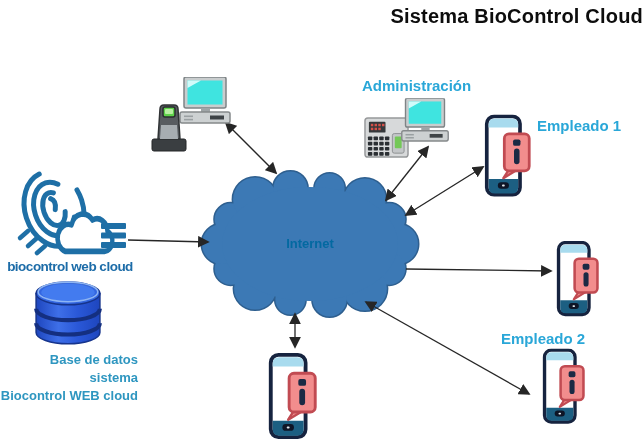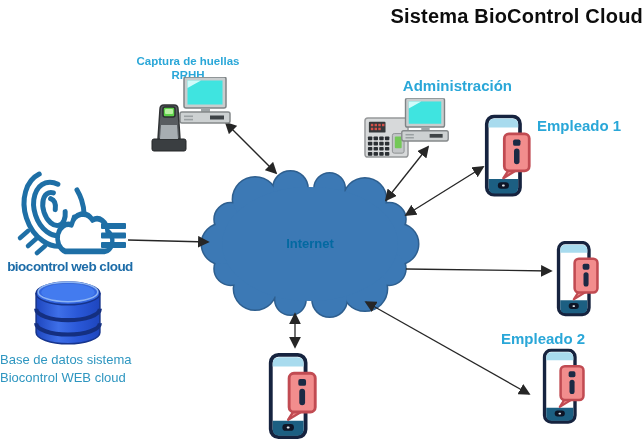--- a/index.html
+++ b/index.html
@@ -18,22 +18,22 @@
   .lbl-small{font-weight:bold;color:#2AA7D8;font-size:11.5px;line-height:14px;text-align:center;}
   #internet-label{
     top:236px;left:250px;width:120px;text-align:center;
     color:#0369a1;font-weight:bold;font-size:13px;
   }
   #logo-text{
     top:259px;left:2px;width:136px;text-align:center;
     color:#1C6CA8;font-weight:bold;font-size:13.5px;letter-spacing:-0.5px;
   }
   #db-label{
-    top:351px;left:0;width:138px;text-align:left;
-    color:#2E96C0;font-weight:normal;font-size:13px;line-height:18px;
+    top:351px;left:0;width:138px;text-align:right;
+    color:#2E96C0;font-weight:bold;font-size:13px;line-height:18px;
   }
   svg{display:block;}
 </style>
 </head>
 <body>
 
 <svg width="0" height="0" style="position:absolute" aria-hidden="true">
   <defs>
     <symbol id="sym-computer" viewBox="0 0 56 48">
       <rect x="7" y="0" width="42" height="31" rx="2" fill="#C9CDCE" stroke="#7E8486" stroke-width="1.5"></rect>
@@ -113,36 +113,32 @@
       <line x1="428" y1="147" x2="386" y2="200" marker-start="url(#ahr)" marker-end="url(#ah)"></line>
       <line x1="483" y1="167" x2="406" y2="215" marker-start="url(#ahr)" marker-end="url(#ah)"></line>
       <line x1="406" y1="269" x2="551" y2="271" marker-end="url(#ah)"></line>
       <line x1="366" y1="302" x2="529" y2="394" marker-start="url(#ahr)" marker-end="url(#ah)"></line>
       <line x1="295" y1="314" x2="295" y2="347" marker-start="url(#ahr)" marker-end="url(#ah)"></line>
     </g>
   </svg>
 
   <div id="internet-label" class="abs">Internet</div>
 
-  <div class="abs lbl-small" style="left:124px;top:54px;width:128px">
-    <div>Captura de huellas</div>
-    <div>RRHH</div>
-  </div>
   <svg class="abs" style="left:177px;top:77px" width="56" height="48" viewBox="0 0 56 48">
       <use href="#sym-computer"></use>
     </svg>
   <svg class="abs" style="left:150px;top:103px" width="38" height="50" viewBox="0 0 38 50">
     <rect x="2" y="36" width="34" height="12" rx="2" fill="#3A3E41" stroke="#242628"></rect>
     <path d="M10,6 Q10,2 14,2 H24 Q28,2 28,6 L30,36 H8 Z" fill="#585C60" stroke="#303335" stroke-width="1.5"></path>
     <polygon points="11,22 27,22 28,36 10,36" fill="#A7ADB1"></polygon>
     <rect x="13" y="4" width="12" height="10" rx="2" fill="#5ED14A" stroke="#2A2D2F" stroke-width="1.5"></rect>
     <rect x="15" y="6" width="8" height="5" rx="1" fill="#C8F5B2" opacity="0.85"></rect>
   </svg>
 
-  <div class="abs lbl" style="left:362px;top:77px;width:150px;text-align:right">Administración</div>
+  <div class="abs lbl" style="left:362px;top:77px;width:150px;text-align:left">Administración</div>
   <svg class="abs" style="left:364px;top:116px" width="45" height="43" viewBox="0 0 46 42">
     <rect x="1" y="1" width="44" height="40" rx="3" fill="#D7D9DA" stroke="#97999B" stroke-width="1.5"></rect>
     <rect x="5" y="5" width="17" height="11" rx="1" fill="#35383A"></rect>
     <g fill="#D65048">
       <rect x="7" y="7" width="2.5" height="2.5"></rect>
         <rect x="10.8" y="7" width="2.5" height="2.5"></rect>
         <rect x="14.6" y="7" width="2.5" height="2.5"></rect>
         <rect x="18.4" y="7" width="2.5" height="2.5"></rect>
       <rect x="7" y="11" width="2.5" height="2.5"></rect>
         <rect x="10.8" y="11" width="2.5" height="2.5"></rect>

